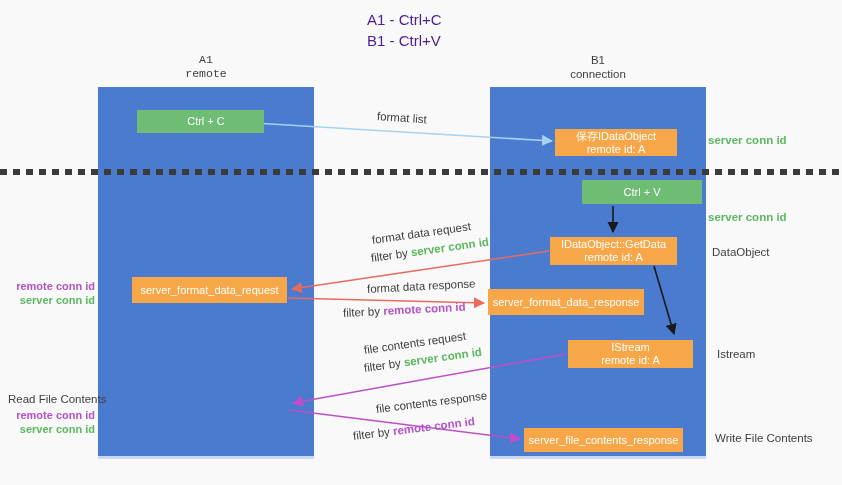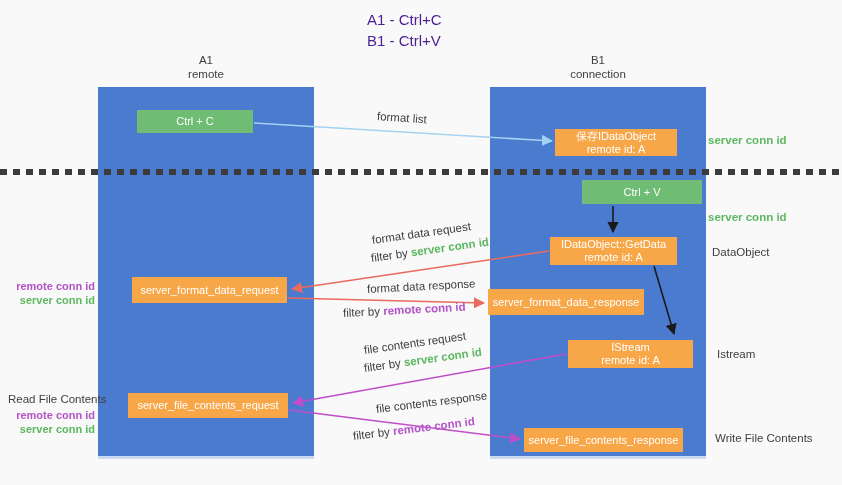--- a/index.html
+++ b/index.html
@@ -14,21 +14,21 @@
 
   .title{
     position:absolute;left:367px;top:9px;
     font-size:15px;line-height:21px;color:#4c1d95;
   }
 
   .lane-header{
     position:absolute;width:216px;top:53px;
     text-align:center;font-size:11.5px;line-height:14px;color:#3e3e3e;
   }
-  .lane-header.left{left:98px;}
+  .lane-header.left{left:98px;font-family:Liberation Mono, monospace;}
   .lane-header.right{left:490px;}
 
   .lane{
     position:absolute;top:87px;width:216px;height:369px;
     background:#4a7bce;
     border-bottom:3px solid #ccd9f2;
     z-index:0;
   }
   .lane.left{left:98px;}
   .lane.right{left:490px;}
@@ -43,21 +43,21 @@
 
   .node{
     position:absolute;z-index:3;
     color:#ffffff;font-size:11px;text-align:center;
     display:flex;flex-direction:column;justify-content:center;
     line-height:13px;
   }
   .node.green{background:#6fbc74;}
   .node.orange{background:#f8a748;}
 
-  .n-ctrl-c{left:137px;top:110px;width:116px;height:23px;}
+  .n-ctrl-c{left:137px;top:110px;width:116px;height:23px;padding-left:11px;}
   .n-save{left:555px;top:129px;width:122px;height:27px;}
   .n-ctrl-v{left:553px;top:180px;width:120px;height:24px;margin-left:29px;}
   .n-getdata{left:550px;top:237px;width:127px;height:28px;}
   .n-fmt-req{left:132px;top:277px;width:155px;height:26px;}
   .n-fmt-resp{left:488px;top:289px;width:156px;height:26px;}
   .n-istream{left:568px;top:340px;width:125px;height:28px;}
   .n-file-req{left:128px;top:393px;width:160px;height:25px;}
   .n-file-resp{left:524px;top:428px;width:159px;height:24px;justify-content:center;}
 
   .side-label{
@@ -148,23 +148,20 @@
 
   <div class="node orange n-fmt-resp">
     <div>server_format_data_response</div>
   </div>
 
   <div class="node orange n-istream">
     <div>IStream</div>
     <div>remote id: A</div>
   </div>
 
-  <div class="node orange n-file-req">
-    <div>server_file_contents_request</div>
-  </div>
 
   <div class="node orange n-file-resp">
     <div>server_file_contents_response</div>
   </div>
 
   <div class="side-label green-text" style="left:708px;top:133px;">server conn id</div>
   <div class="side-label green-text" style="left:708px;top:210px;">server conn id</div>
   <div class="side-label" style="left:712px;top:245px;">DataObject</div>
   <div class="side-label" style="left:717px;top:347px;">Istream</div>
   <div class="side-label" style="left:715px;top:431px;">Write File Contents</div>

